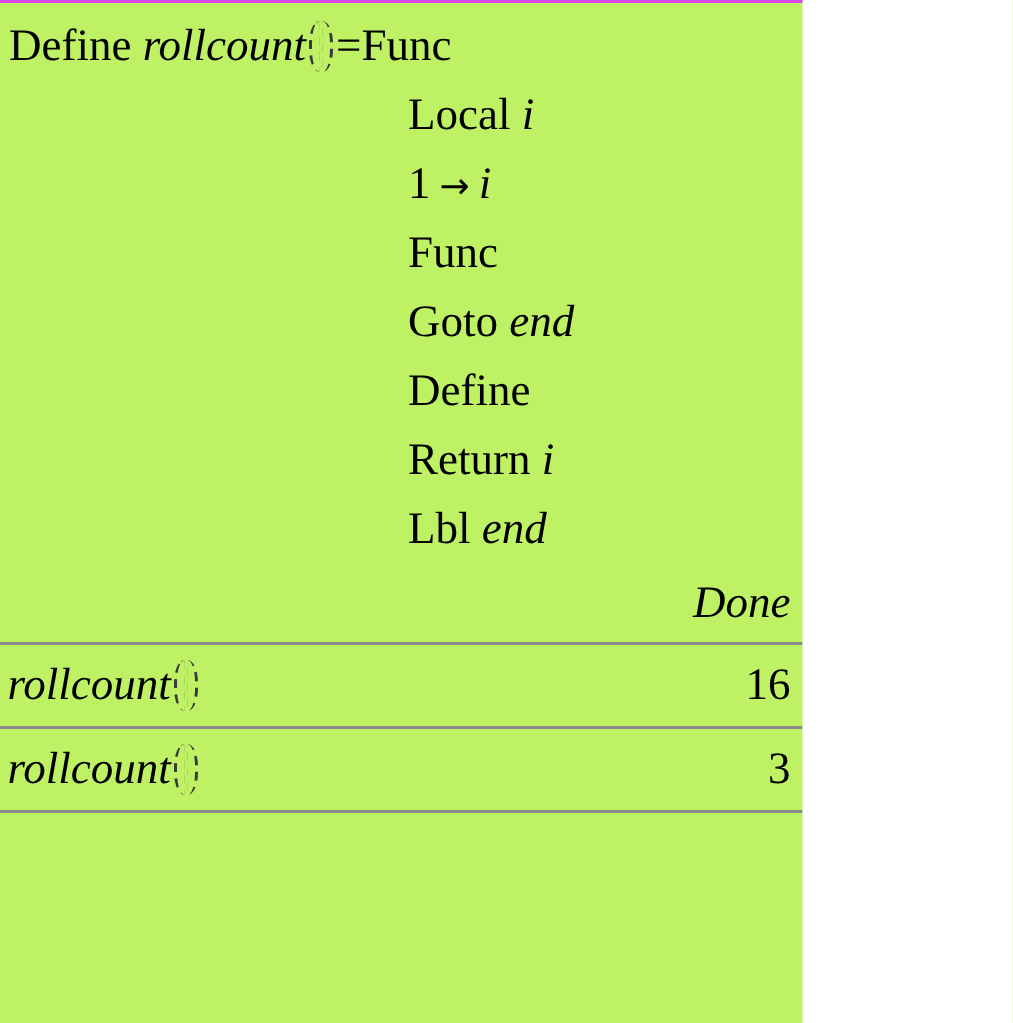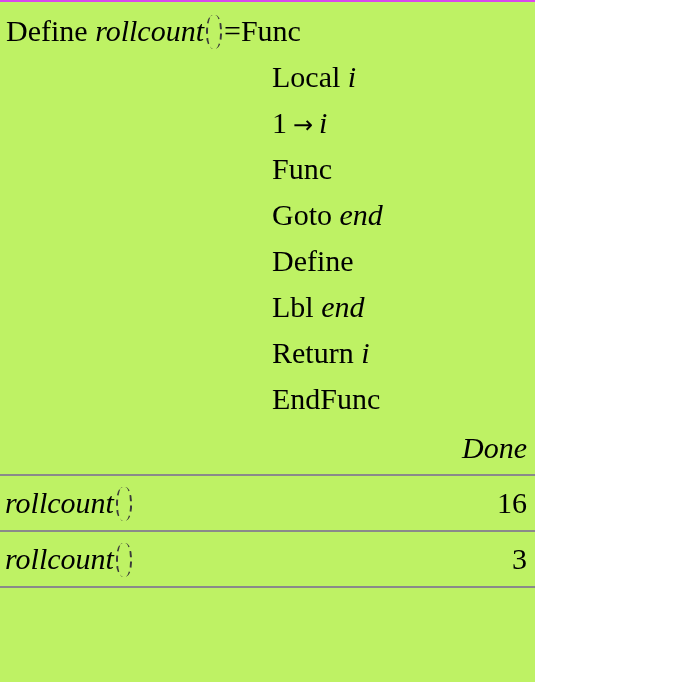--- a/index.html
+++ b/index.html
@@ -95,30 +95,27 @@
     <div class="pline indent">
       <span>Goto </span><span class="it">end</span>
     </div>
 
 
     <div class="pline indent">
       <span>Define</span>
     </div>
 
     <div class="pline indent">
-      <span>Lbl </span><span class="it">end</span>
-    </div>
-
-    <div class="pline indent">
       <span>Return </span><span class="it">i</span>
     </div>
 
     <div class="pline indent">
-      <span>EndFunc</span>
+      <span>Lbl </span><span class="it">end</span>
     </div>
+
 
     <div class="status-line">Done</div>
   </div>
 
   <div class="hrow">
     <span class="expr">
       <span class="it">rollcount</span><span class="paren open"></span><span class="paren close"></span>
     </span>
     <span class="result">16</span>
   </div>

